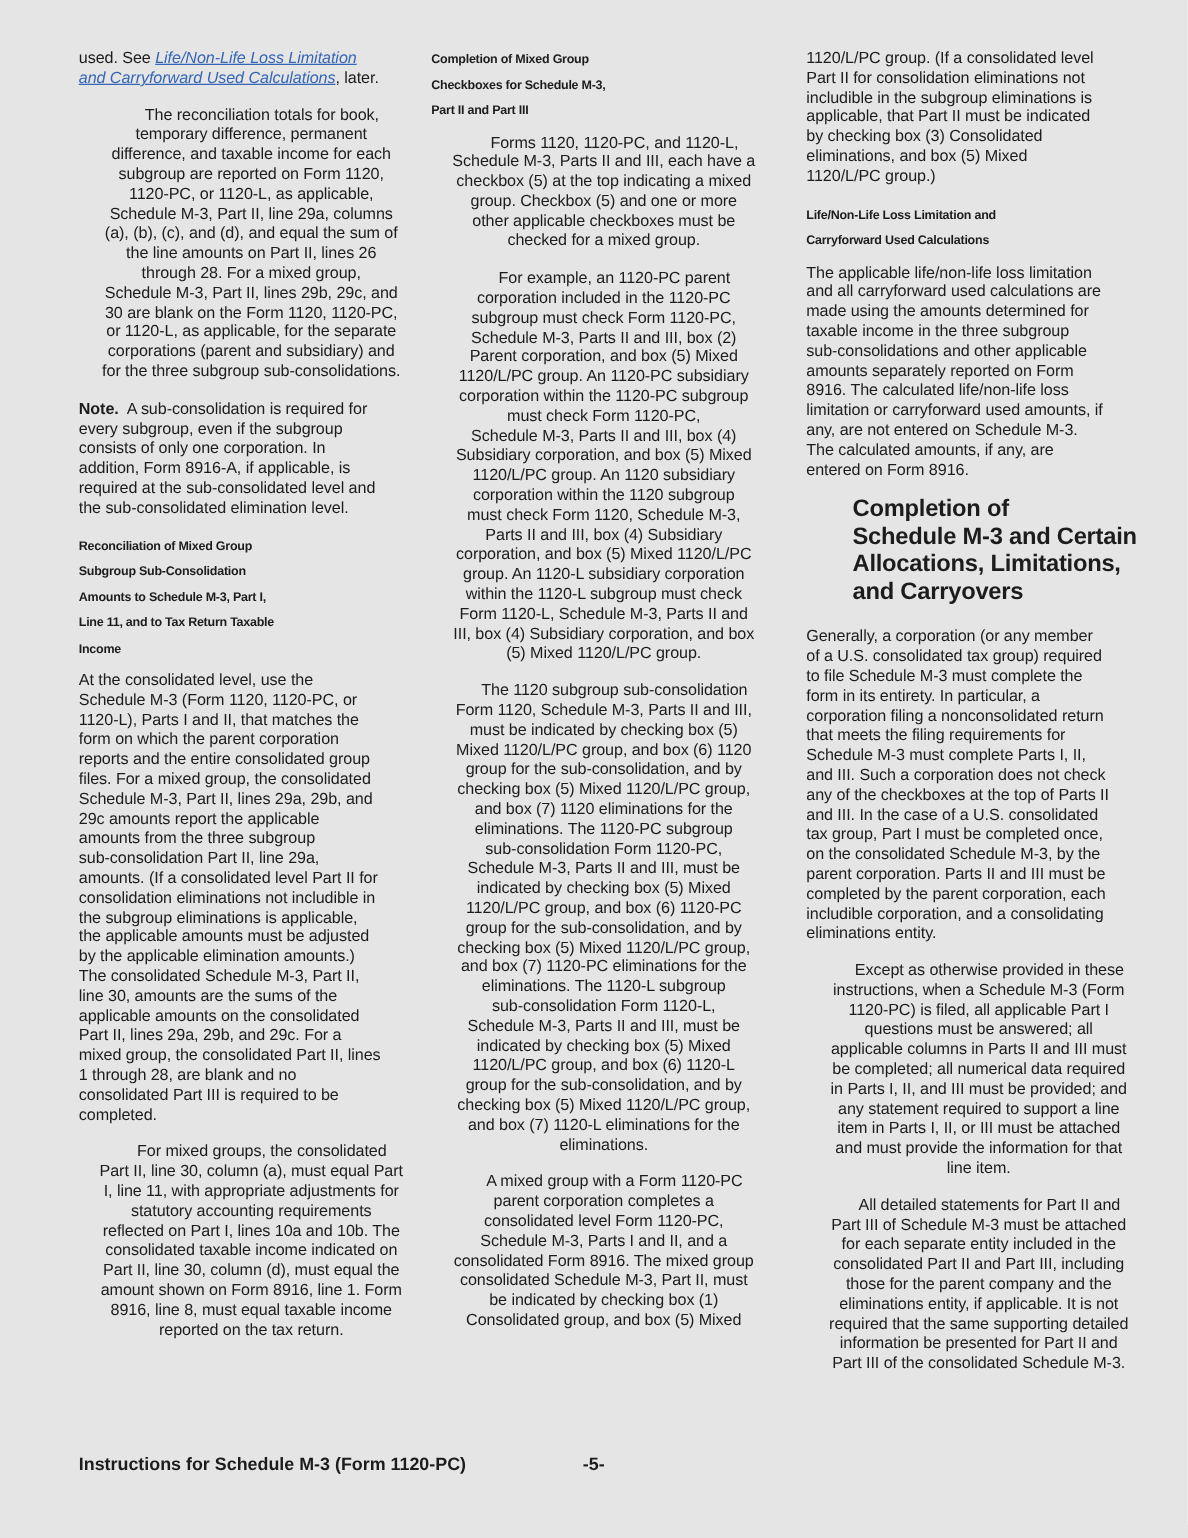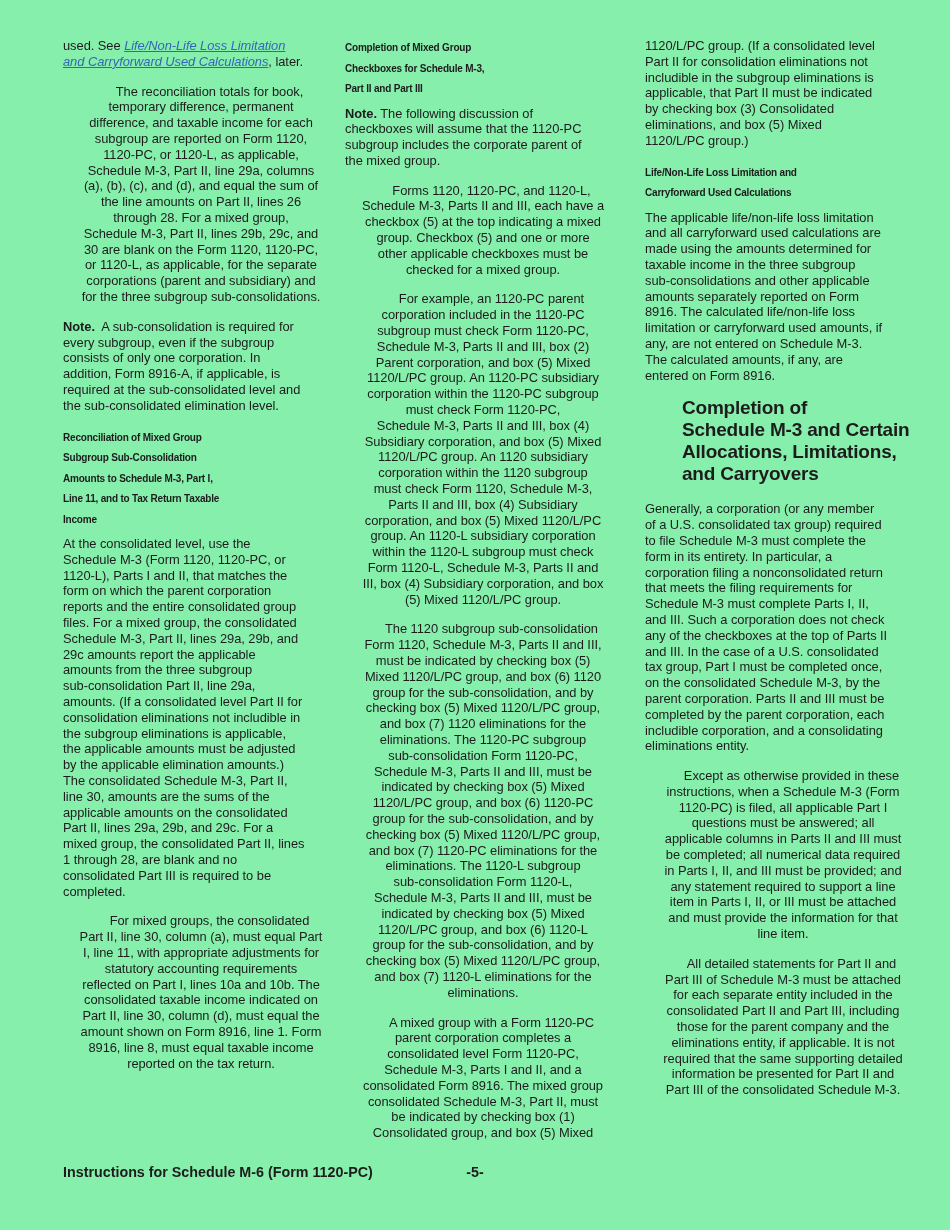--- a/index.html
+++ b/index.html
@@ -4,21 +4,21 @@
 <style>
   html,body{margin:0;padding:0;}
   body{
     width:950px;height:1230px;
     background:#ffffff;
     font-family:"Liberation Sans","DejaVu Sans",sans-serif;
     color:#1c1c1c;
     position:relative;
     overflow:hidden;
   }
-  .page{position:absolute;inset:0;background:#86efac;text-decoration:underline;}
+  .page{position:absolute;inset:0;background:#e5e5e5;text-decoration:underline;}
   .col{
     position:absolute;top:38px;width:276px;
     font-size:12.9px;line-height:15.8px;
     letter-spacing:-0.05px;
   }
   .col-1{left:63px;}
   .col-2{left:345px;}
   .col-3{left:645px;}
   .blk{white-space:pre-line;}
   .blk + .blk{margin-top:14px;}
@@ -111,24 +111,20 @@
 consolidated taxable income indicated on
 Part II, line 30, column (d), must equal the
 amount shown on Form 8916, line 1. Form
 8916, line 8, must equal taxable income
 reported on the tax return.</div>
     </div>
   <div class="col col-2">
       <div class="blk h2">Completion of Mixed Group
 Checkboxes for Schedule M-3,
 Part II and Part III</div>
-      <div class="blk note"><b>Note.</b> The following discussion of
-checkboxes will assume that the 1120-PC
-subgroup includes the corporate parent of
-the mixed group.</div>
       <div class="blk p indent">Forms 1120, 1120-PC, and 1120-L,
 Schedule M-3, Parts II and III, each have a
 checkbox (5) at the top indicating a mixed
 group. Checkbox (5) and one or more
 other applicable checkboxes must be
 checked for a mixed group.</div>
       <div class="blk p indent">For example, an 1120-PC parent
 corporation included in the 1120-PC
 subgroup must check Form 1120-PC,
 Schedule M-3, Parts II and III, box (2)
@@ -238,15 +234,15 @@
 for each separate entity included in the
 consolidated Part II and Part III, including
 those for the parent company and the
 eliminations entity, if applicable. It is not
 required that the same supporting detailed
 information be presented for Part II and
 Part III of the consolidated Schedule M-3.</div>
     </div>
   <div class="footer">
     <span class="footer-page">-5-</span>
-    <span class="footer-left">Instructions for Schedule M-6 (Form 1120-PC)</span>
+    <span class="footer-left">Instructions for Schedule M-3 (Form 1120-PC)</span>
   </div>
 </div>
 
 </body></html>

